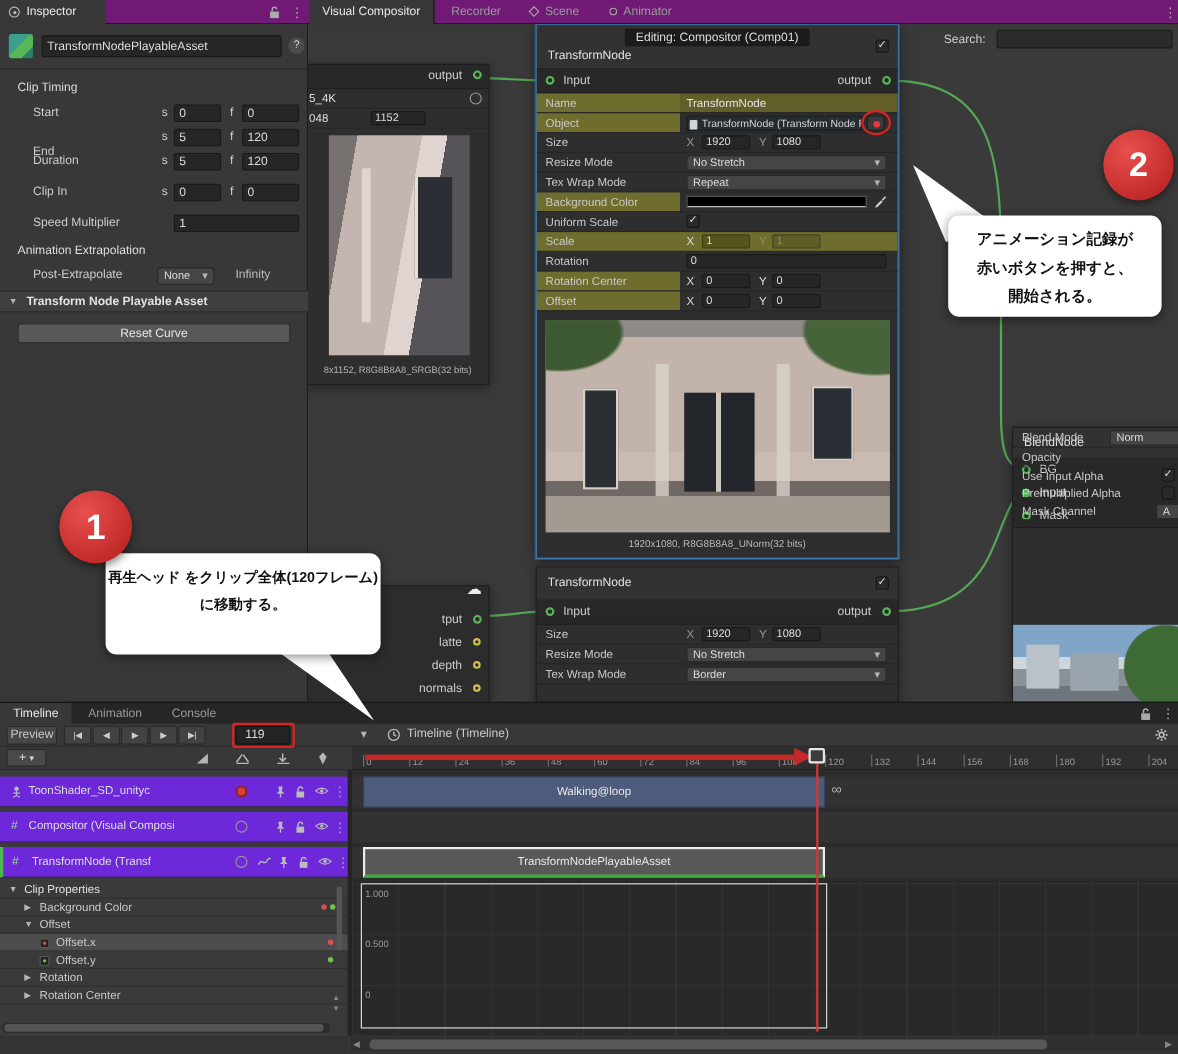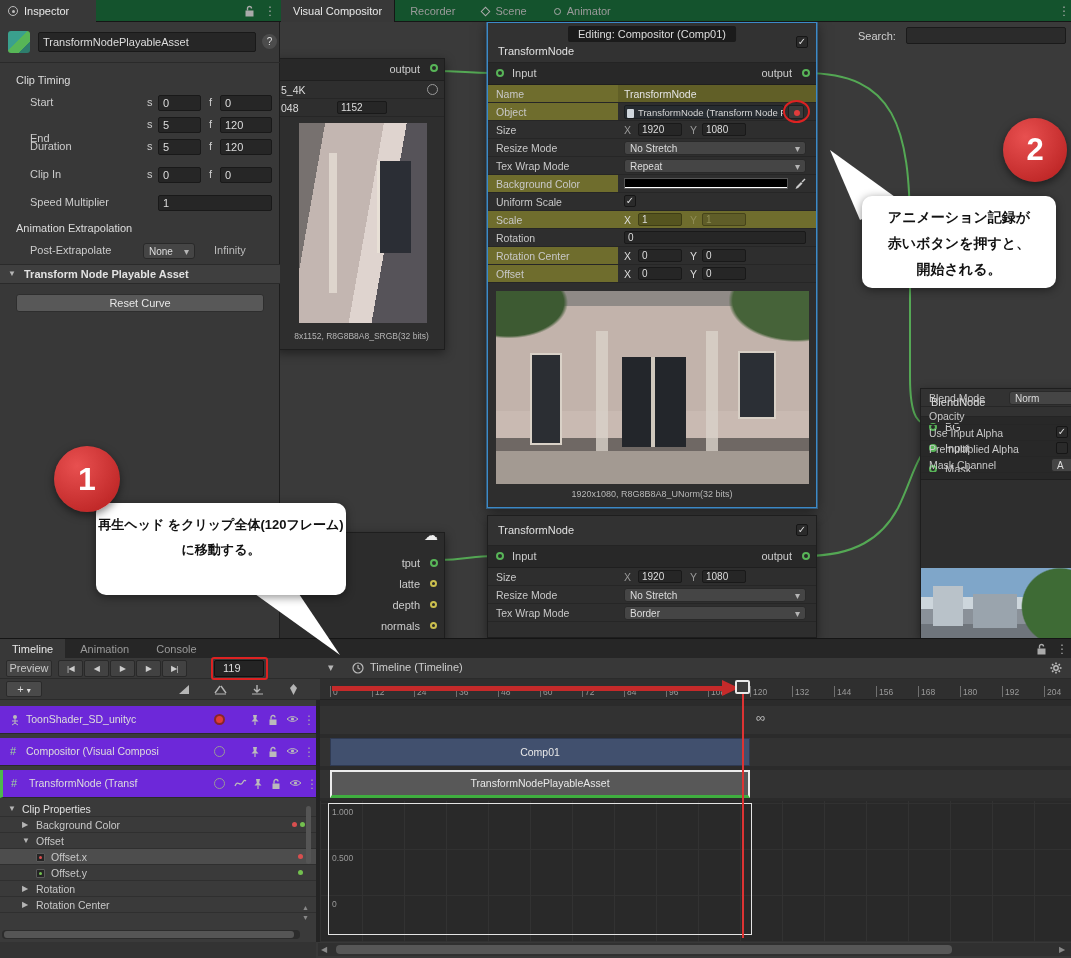--- a/index.html
+++ b/index.html
@@ -31,21 +31,21 @@
 .mdots{color:#aaa;font-size:12px;line-height:12px}
 .hicon{position:absolute;top:8px}
 .glyph{color:#b5b5b5}
 svg{display:block}
 </style>
 </head>
 <body>
 
 <div id="root">
 
-  <div class="abs" style="left:0;top:0;width:1071px;height:22px;background:#14532d;border-bottom:1px solid #161616">
+  <div class="abs" style="left:0;top:0;width:1071px;height:22px;background:#701a75;border-bottom:1px solid #161616">
     <div class="tab on" style="position:absolute;left:0;top:0;width:96px;padding-left:24px">
       <span class="abs" style="left:8px;top:6px;width:10px;height:10px;border:1.5px solid #bbb;border-radius:50%">
           <span class="abs" style="left:2.5px;top:2.5px;width:3px;height:3px;background:#bbb;border-radius:50%"></span>
         </span>
       <span>Inspector</span>
     </div>
     <span class="abs" style="left:244px;top:5px">
       <svg width="11" height="12">
           <rect x="1.5" y="5.5" width="8" height="6" fill="#aaa"></rect>
           <path d="M3.5,5.5 V3.5 a2,2 0 0 1 4,0" stroke="#aaa" fill="none" stroke-width="1.4"></path>
@@ -527,22 +527,22 @@
         </span>
       <span class="hicon" style="left:286px">
           <svg width="13" height="10">
             <path d="M1,5 Q6.5,0 12,5 Q6.5,10 1,5 Z" fill="none" stroke="#bbb"></path>
             <circle cx="6.5" cy="5" r="1.6" fill="#bbb"></circle>
           </svg>
         </span>
       <span class="abs mdots" style="left:303px;top:8px">⋮</span>
     </div>
 
+    <div class="clip" style="top:68px;background:#4d5b7c;border:1px solid #36415a">Walking@loop</div>
     <span class="abs" style="left:756px;top:72px;color:#b9b9b9;font-size:13px">∞</span>
-    <div class="clip" style="top:100px;background:#41506e;border:1px solid #2f3a52">Comp01</div>
     <div class="clip" style="top:132px;background:#585858;border:2px solid #ececec;border-bottom:3px solid #3fae3f;line-height:22px">TransformNodePlayableAsset</div>
 
     <div class="prow" style="top:163px;background:#3a3a3a">
       <span class="abs glyph" style="left:8px;font-size:8px">▼</span>
       <span class="abs" style="left:22px;color:#e0e0e0">Clip Properties</span>
     </div>
     <div class="prow" style="top:179px">
       <span class="abs glyph" style="left:22px;font-size:8px">▶</span>
       <span class="abs" style="left:36px">Background Color</span>
       <span class="dot" style="left:292px;background:#d84f4f"></span>

